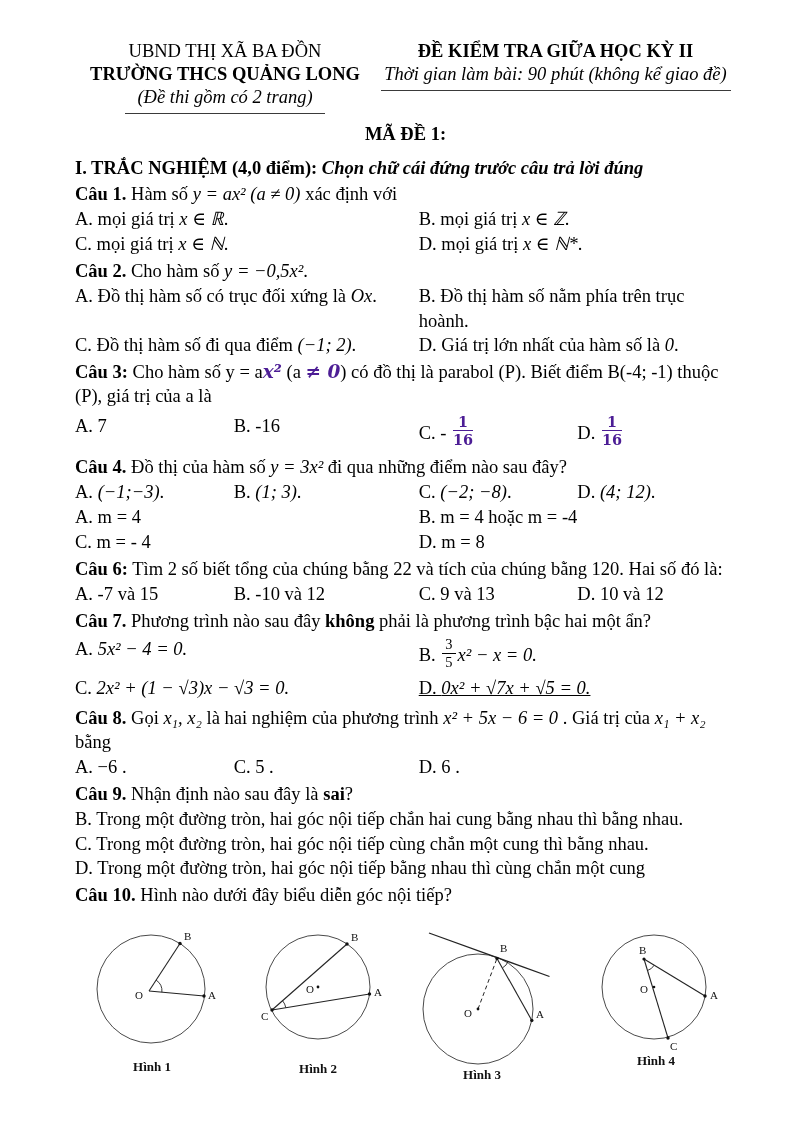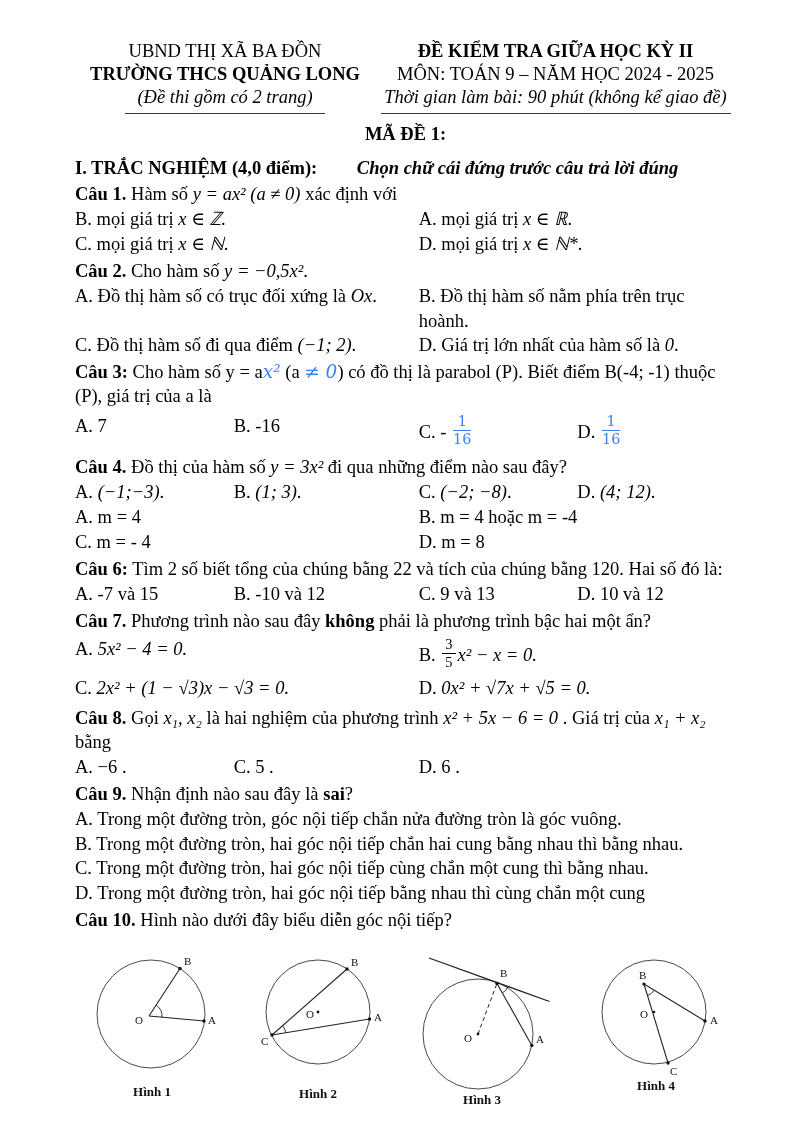--- a/index.html
+++ b/index.html
@@ -13,37 +13,37 @@
   .hdr-right{flex:1;}
   .h-line{line-height:23px;}
   .bold{font-weight:bold;}
   .italic{font-style:italic;}
   .rule{border-bottom:1.6px solid #3a3a3a;margin:4px auto 0;}
   .rule-left{width:200px;}
   .rule-right{width:350px;}
 
   .exam-code{text-align:center;font-weight:bold;margin:8px 0 10px;}
   .section-head{margin:1px 0 2px;}
-  .section-head b i{font-weight:bold;margin-left:35px;}
+  .section-head b i{font-weight:bold;}
 
   
   .q{margin:0 0 1px;}
   .qtext{margin:2px 0 1px;}
   .qlabel{font-weight:bold;}
   .opts{margin:0;}
   .opt{line-height:1.34;padding:0;}
   .grid2{display:grid;grid-template-columns:52% 48%;}
   .row4{display:grid;grid-template-columns:24% 28% 24% 24%;}
   .tallopts .opt{padding:5px 0;}
   .list .opt{display:block;}
 
   
   .mi{font-style:italic;}
   .b{font-weight:bold;}
-  .mb{font-weight:normal;font-style:italic;color:#3b82f6;font-family:"DejaVu Serif",serif;}
+  .mb{font-weight:bold;font-style:italic;color:#4c1d95;font-family:"DejaVu Serif",serif;}
   .frac{display:inline-block;vertical-align:-0.45em;text-align:center;line-height:1.05;font-size:0.78em;margin:0 2px;font-style:normal;}
   .frac .num{display:block;border-bottom:1.4px solid currentColor;padding:0 3px 1px;}
   .frac .den{display:block;padding-top:1px;}
 
   
   .figs{display:flex;justify-content:space-between;align-items:flex-start;margin:16px 0 4px;padding:0 4px;}
   .fig{text-align:center;margin:0;}
   svg .c{fill:none;stroke:#4a4a4a;stroke-width:1;}
   svg line{stroke:#232323;stroke-width:1.1;}
   svg .tang{stroke-width:1.3;}
@@ -60,35 +60,34 @@
 
   <header class="hdr">
     <div class="hdr-col hdr-left">
       <div class="h-line">UBND THỊ XÃ BA ĐỒN</div>
       <div class="h-line bold">TRƯỜNG THCS QUẢNG LONG</div>
       <div class="h-line italic">(Đề thi gồm có 2 trang)</div>
       <div class="rule rule-left"></div>
     </div>
     <div class="hdr-col hdr-right">
       <div class="h-line bold">ĐỀ KIỂM TRA GIỮA HỌC KỲ II</div>
-      <div class="h-line">MÔN: TOÁN 9 – NĂM HỌC 2024 - 2025</div>
       <div class="h-line italic">Thời gian làm bài: 90 phút (không kể giao đề)</div>
       <div class="rule rule-right"></div>
     </div>
   </header>
 
   <div class="exam-code">MÃ ĐỀ 1:</div>
 
   <p class="section-head"><b>I. TRẮC NGHIỆM (4,0 điểm):</b><b><i> Chọn chữ cái đứng trước câu trả lời đúng</i></b></p>
 
   <div class="q">
     <p class="qtext"><b class="qlabel">Câu 1.</b><span><span> Hàm số </span><span class="mi">y = ax² (a ≠ 0)</span><span> xác định với</span></span></p>
     <div class="opts grid2">
+      <div class="opt"><span>A. mọi giá trị </span><span class="mi">x ∈ ℝ</span><span>.</span></div>
       <div class="opt"><span>B. mọi giá trị </span><span class="mi">x ∈ ℤ</span><span>.</span></div>
-      <div class="opt"><span>A. mọi giá trị </span><span class="mi">x ∈ ℝ</span><span>.</span></div>
       <div class="opt"><span>C. mọi giá trị </span><span class="mi">x ∈ ℕ</span><span>.</span></div>
       <div class="opt"><span>D. mọi giá trị </span><span class="mi">x ∈ ℕ*</span><span>.</span></div>
     </div>
   </div>
 
   <div class="q">
     <p class="qtext"><b class="qlabel">Câu 2.</b><span><span> Cho hàm số </span><span class="mi">y = −0,5x²</span><span>.</span></span></p>
     <div class="opts grid2">
       <div class="opt"><span>A. Đồ thị hàm số có trục đối xứng là </span><span class="mi">Ox</span><span>.</span></div>
       <div class="opt"><span>B. Đồ thị hàm số nằm phía trên trục hoành.</span></div>
@@ -135,37 +134,36 @@
       <div class="opt"><span>D. 10 và 12</span></div>
     </div>
   </div>
 
   <div class="q">
     <p class="qtext"><b class="qlabel">Câu 7.</b><span><span> Phương trình nào sau đây </span><span class="b">không</span><span> phải là phương trình bậc hai một ẩn?</span></span></p>
     <div class="opts grid2">
       <div class="opt" style="padding:3px 0;"><span>A. </span><span class="mi">5x² − 4 = 0.</span></div>
       <div class="opt" style="padding:3px 0;"><span>B. </span><span class="frac mi"><span class="num">3</span><span class="den">5</span></span><span class="mi">x² − x = 0.</span></div>
       <div class="opt" style="padding:3px 0;"><span>C. </span><span class="mi">2x² + (1 − √3)x − √3 = 0.</span></div>
-      <div class="opt" style="padding:3px 0;"><span>D. </span><span class="mi">0x² + √7x + √5 = 0.</span></div>
+      <div class="opt" style="padding:3px 0;text-decoration:underline;"><span>D. </span><span class="mi">0x² + √7x + √5 = 0.</span></div>
     </div>
   </div>
 
   <div class="q">
     <p class="qtext"><b class="qlabel">Câu 8.</b><span><span> Gọi </span><span class="mi">x₁, x₂</span><span> là hai nghiệm của phương trình </span><span class="mi">x² + 5x − 6 = 0</span><span> . Giá trị của </span><span class="mi">x₁ + x₂</span><span> bằng</span></span></p>
     <div class="opts row4">
       <div class="opt"><span>A. −6 .</span></div>
       <div class="opt"><span>C. 5 .</span></div>
       <div class="opt"><span>D. 6 .</span></div>
     </div>
   </div>
 
   <div class="q">
     <p class="qtext"><b class="qlabel">Câu 9.</b><span><span> Nhận định nào sau đây là </span><span class="b">sai</span><span>?</span></span></p>
     <div class="opts list">
-      <div class="opt"><span>A. Trong một đường tròn, góc nội tiếp chắn nửa đường tròn là góc vuông.</span></div>
       <div class="opt"><span>B. Trong một đường tròn, hai góc nội tiếp chắn hai cung bằng nhau thì bằng nhau.</span></div>
       <div class="opt"><span>C. Trong một đường tròn, hai góc nội tiếp cùng chắn một cung thì bằng nhau.</span></div>
       <div class="opt"><span>D. Trong một đường tròn, hai góc nội tiếp bằng nhau thì cùng chắn một cung</span></div>
     </div>
   </div>
 
   <div class="q">
     <p class="qtext"><b class="qlabel">Câu 10.</b><span><span> Hình nào dưới đây biểu diễn góc nội tiếp?</span></span></p>
 
     <div class="figs">

